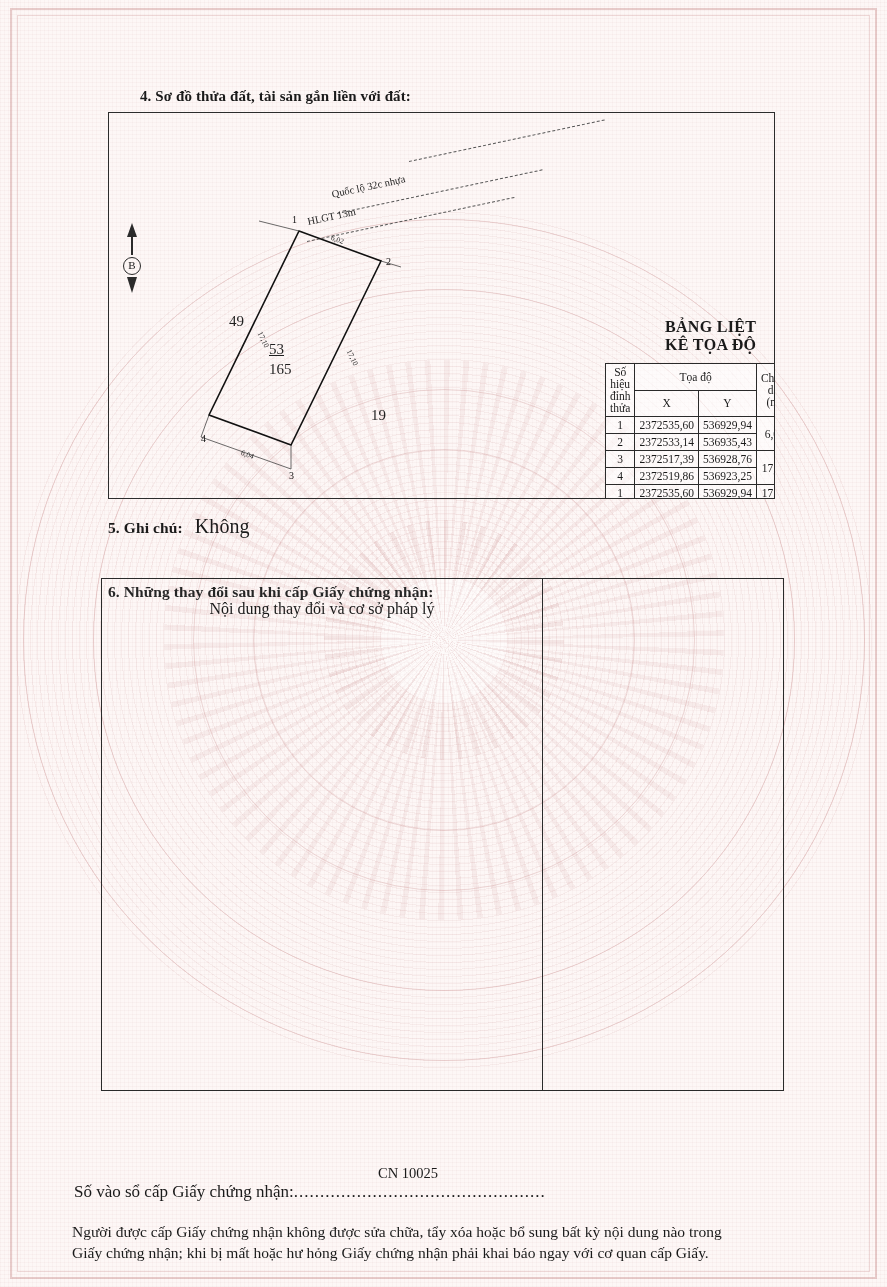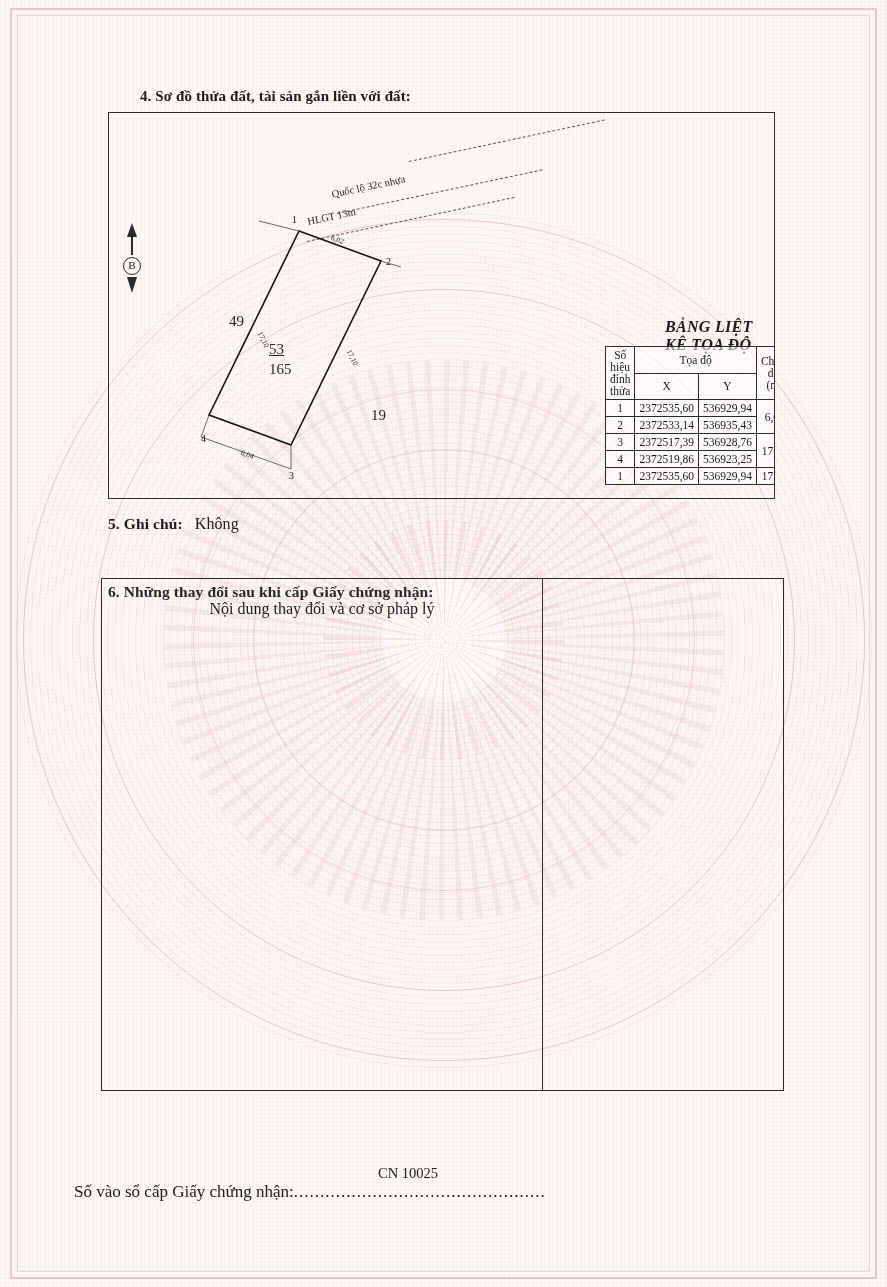--- a/index.html
+++ b/index.html
@@ -110,21 +110,21 @@
     position: absolute;
     font-weight: bold;
     font-size: 15px;
     letter-spacing: .1px;
   }
   #sec4 { left: 112px; top: 88px; margin-left: 28px; }
   #sec5 { left: 108px; top: 515px; font-size: 15.5px;}
   #sec6 { left: 108px; top: 583px; font-size: 15.5px;}
   .sec-inline {
     font-weight: normal;
-    font-size: 16px;
+    font-size: 20px;
   }
 
   
   .sketch {
     position: absolute;
     left: 108px;
     top: 112px;
     width: 665px;
     height: 385px;
     border: 1px solid #2c2c2c;
@@ -198,26 +198,25 @@
   }
 
   
   .coord-title {
     position: absolute;
     left: 556px;
     top: 205px;
     font-size: 16px;
     font-weight: bold;
     letter-spacing: .3px;
-    font-style: italic;
   }
   table.coord {
     position: absolute;
     left: 496px;
-    top: 233px;
+    top: 250px;
     border-collapse: collapse;
     background: rgba(255,255,255,0.55);
     font-size: 11.5px;
   }
   table.coord td, table.coord th {
     border: 1px solid #2a2a2a;
     padding: 2px 4px;
     text-align: center;
     font-weight: normal;
   }
@@ -403,14 +402,18 @@
     <div style="position:absolute;left:0;top:70px;width:440px;height:440px;"></div>
     <div style="position:absolute;left:441px;top:70px;width:240px;height:440px;"></div>
   </div>
 
   <div class="cn-number">CN 10025</div>
 
   <div class="bookline">
     <span>Số vào sổ cấp Giấy chứng nhận:</span><span class="dots">................................................</span>
   </div>
 
+  <div class="footnote">
+    <div>Người được cấp Giấy chứng nhận không được sửa chữa, tẩy xóa hoặc bổ sung bất kỳ nội dung nào trong</div>
+    <div>Giấy chứng nhận; khi bị mất hoặc hư hỏng Giấy chứng nhận phải khai báo ngay với cơ quan cấp Giấy.</div>
+  </div>
 
 </div>
 
 </body></html>

